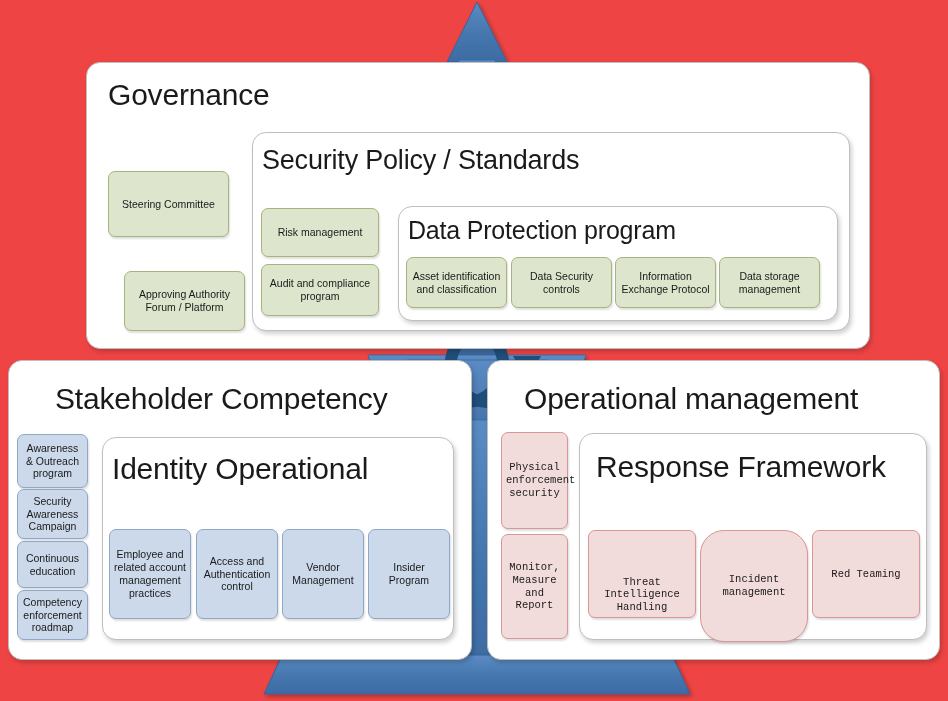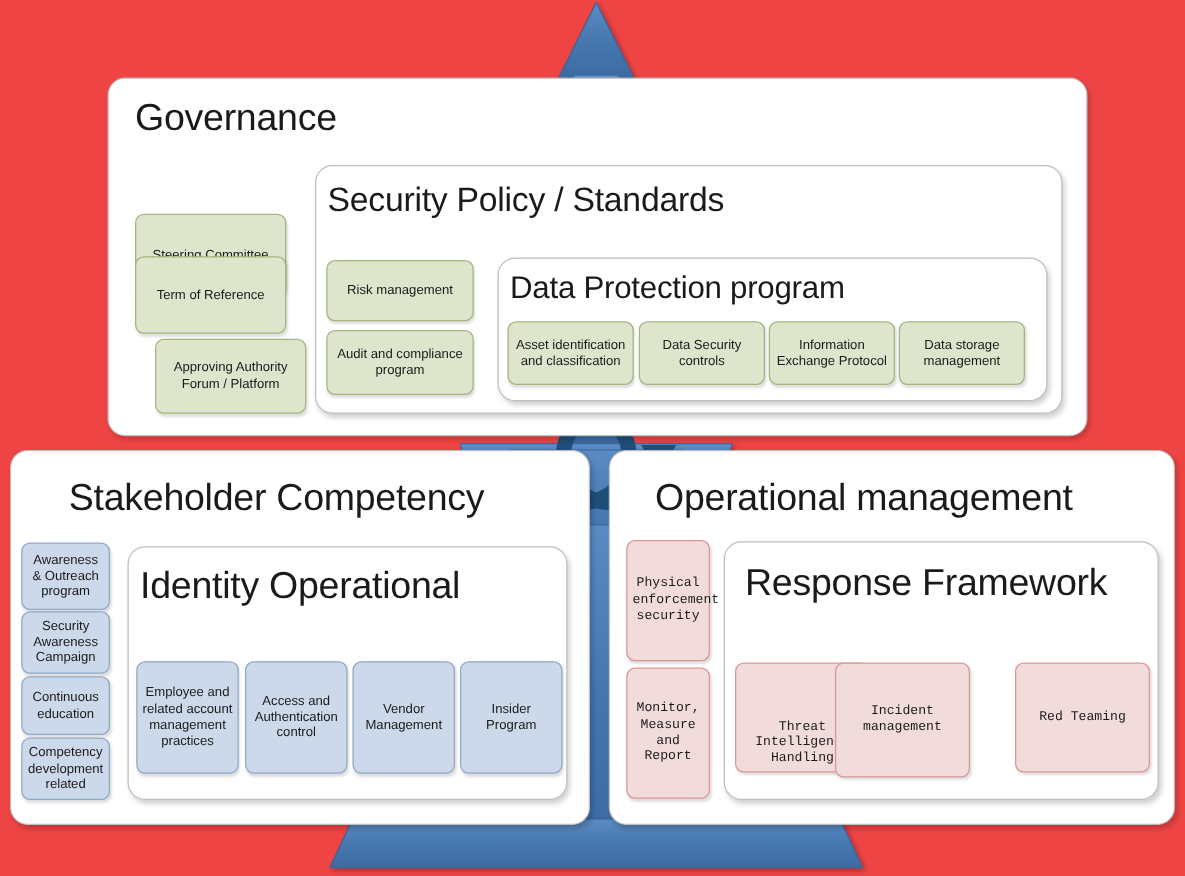--- a/index.html
+++ b/index.html
@@ -110,23 +110,20 @@
     <polygon points="513,356 541,356 527,380" fill="#1f4e79"></polygon>
   </svg>
 
   <div class="panel" style="left:86px; top:62px; width:784px; height:287px;">
   </div>
   <div class="panel-title t-xxl" style="left:108px; top:78px;">Governance</div>
 
   <div class="leaf green" style="left:108px; top:135px; width:121px; height:66px;margin-top:36px;">
     <span>Steering Committee</span>
   </div>
-  <div class="leaf green" style="left:108px; top:205px; width:121px; height:62px;">
-    <span>Term of Reference</span>
-  </div>
   <div class="leaf green" style="left:124px; top:271px; width:121px; height:60px;">
     <span>Approving Authority Forum / Platform</span>
   </div>
 
   <div class="panel" style="left:252px; top:132px; width:598px; height:199px;">
   </div>
   <div class="panel-title t-xl" style="left:262px; top:145px;">Security Policy / Standards</div>
 
   <div class="leaf green" style="left:261px; top:208px; width:118px; height:49px;">
     <span>Risk management</span>
@@ -159,21 +156,21 @@
   <div class="leaf blue" style="left:17px; top:434px; width:71px; height:54px;">
     <span>Awareness &amp; Outreach program</span>
   </div>
   <div class="leaf blue" style="left:17px; top:489px; width:71px; height:50px;">
     <span>Security Awareness Campaign</span>
   </div>
   <div class="leaf blue" style="left:17px; top:541px; width:71px; height:47px;">
     <span>Continuous education</span>
   </div>
   <div class="leaf blue" style="left:17px; top:590px; width:71px; height:50px;">
-    <span>Competency development related</span>
+    <span>Competency enforcement roadmap</span>
   </div>
 
   <div class="panel" style="left:102px; top:437px; width:352px; height:203px;">
   </div>
   <div class="panel-title t-xxl" style="left:112px; top:452px;">Identity Operational</div>
 
   <div class="leaf blue" style="left:109px; top:529px; width:82px; height:90px;">
     <span>Employee and related account management practices</span>
   </div>
   <div class="leaf blue" style="left:196px; top:529px; width:82px; height:90px;">
@@ -197,20 +194,20 @@
     <span>Monitor, Measure and Report</span>
   </div>
 
   <div class="panel" style="left:579px; top:433px; width:348px; height:207px;">
   </div>
   <div class="panel-title t-xxl" style="left:596px; top:450px;">Response Framework</div>
 
   <div class="leaf pink" style="left:588px; top:530px; width:108px; height:88px;align-items:flex-end;">
     <span>Threat Intelligence Handling</span>
   </div>
-  <div class="leaf pink" style="left:668px; top:530px; width:108px; height:92px;">
+  <div class="leaf pink" style="left:700px; top:530px; width:108px; height:112px;border-radius:24px;">
     <span>Incident management</span>
   </div>
   <div class="leaf pink" style="left:812px; top:530px; width:108px; height:88px;">
     <span>Red Teaming</span>
   </div>
 
 </div>
 
 </body></html>

